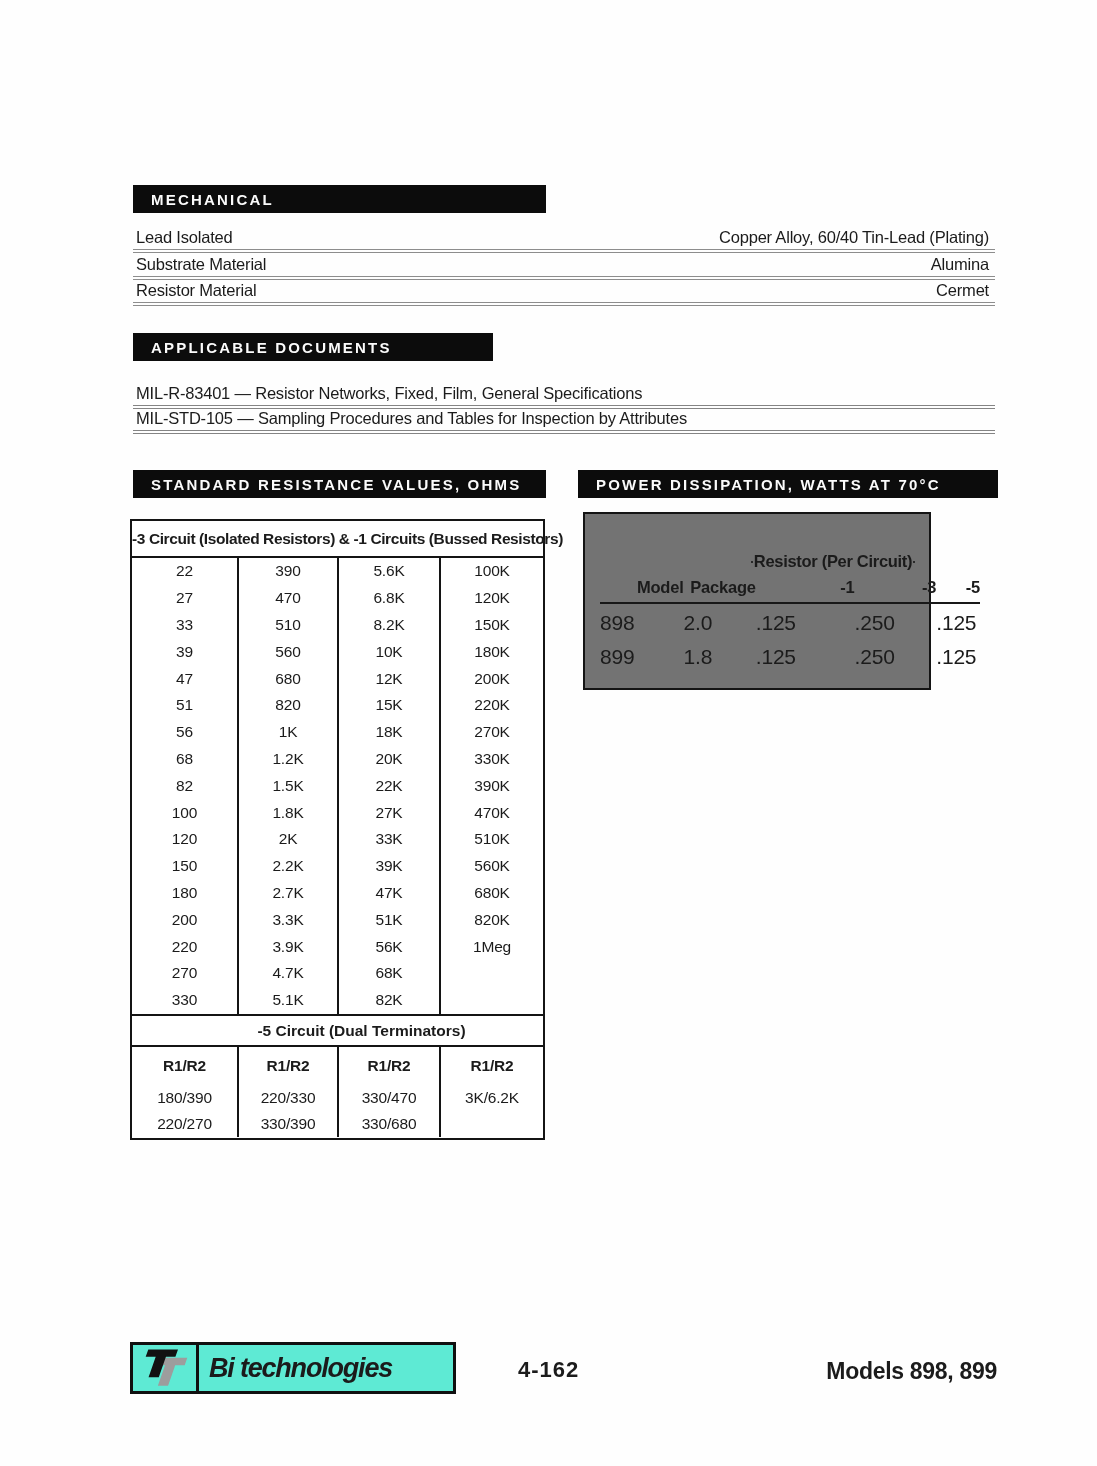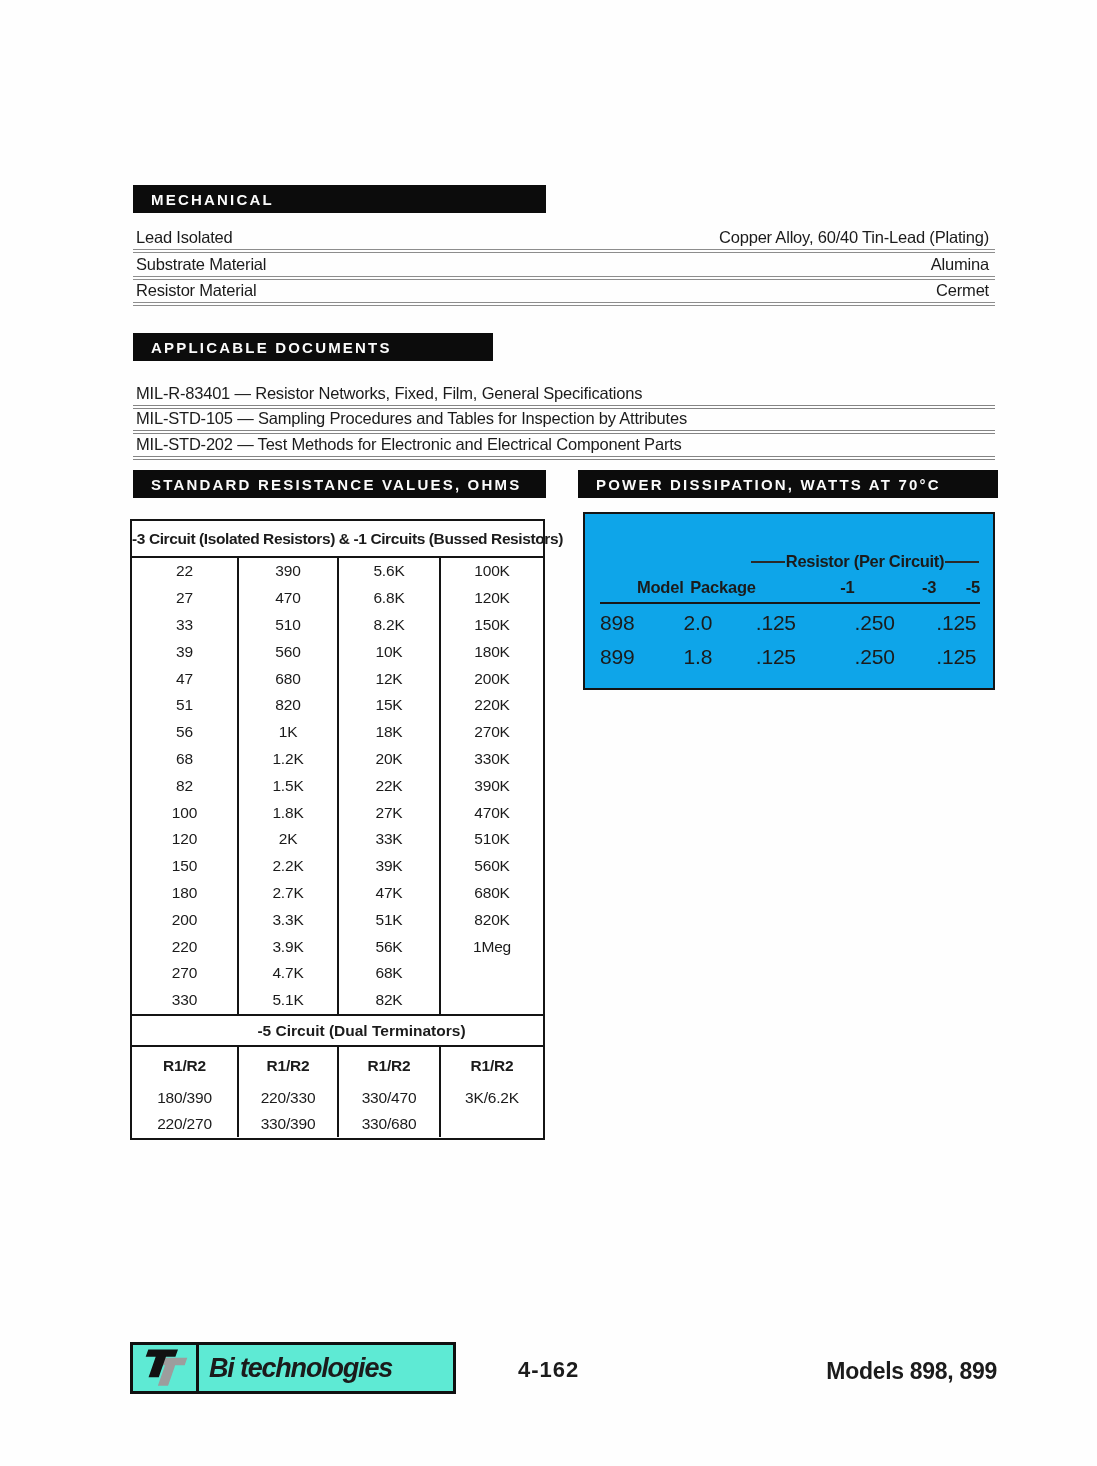--- a/index.html
+++ b/index.html
@@ -51,22 +51,22 @@
   .res-sub {
     height:33px; line-height:30px; text-align:center; font-weight:bold;
     font-size:15.5px; border-top:2px solid #141414; border-bottom:2px solid #141414;padding-left:48px;
   }
   .r1r2-grid {
     display:grid; grid-template-columns:105px 100px 102px 1fr;
     grid-template-rows:38px 26px 26px; height:90px;
   }
   
   .power-box {
-    position:absolute; left:583px; top:512px; width:412px; height:178px;
-    border:2.5px solid #141414; background:#0ea5e9;
+    position:absolute; left:583px; top:512px; width:348px; height:178px;
+    border:2.5px solid #141414; background:#737373;
   }
   .group-hdr {
     position:absolute; left:166px; right:14px; top:38px;
     display:flex; align-items:center; font-weight:bold; font-size:16.5px;
     letter-spacing:-0.3px; white-space:nowrap;
   }
   .dash-line { flex:1; height:2px; background:#2a2a2a; }
   .group-hdr span.lbl { padding:0 1px; }
   .power-table {
     position:absolute; left:15px; top:62px; width:380px;
@@ -128,23 +128,20 @@
   </div>
 
   <div class="section-bar" style="left:133px; top:333px; width:360px;">APPLICABLE DOCUMENTS</div>
 
   <div class="doc-rows" style="top:384px;">
     <div class="doc-row">
       <span>MIL-R-83401 — Resistor Networks, Fixed, Film, General Specifications</span>
     </div>
     <div class="doc-row">
       <span>MIL-STD-105 — Sampling Procedures and Tables for Inspection by Attributes</span>
-    </div>
-    <div class="doc-row">
-      <span>MIL-STD-202 — Test Methods for Electronic and Electrical Component Parts</span>
     </div>
   </div>
 
   <div class="section-bar" style="left:133px; top:470px; width:413px;">STANDARD RESISTANCE VALUES, OHMS</div>
   <div class="section-bar" style="left:578px; top:470px; width:420px;">POWER DISSIPATION, WATTS AT 70°C</div>
 
   <div class="res-table">
     <div class="res-title">-3 Circuit (Isolated Resistors) &amp; -1 Circuits (Bussed Resistors)</div>
     <div class="res-grid">
         <div class="rcell">22</div>

